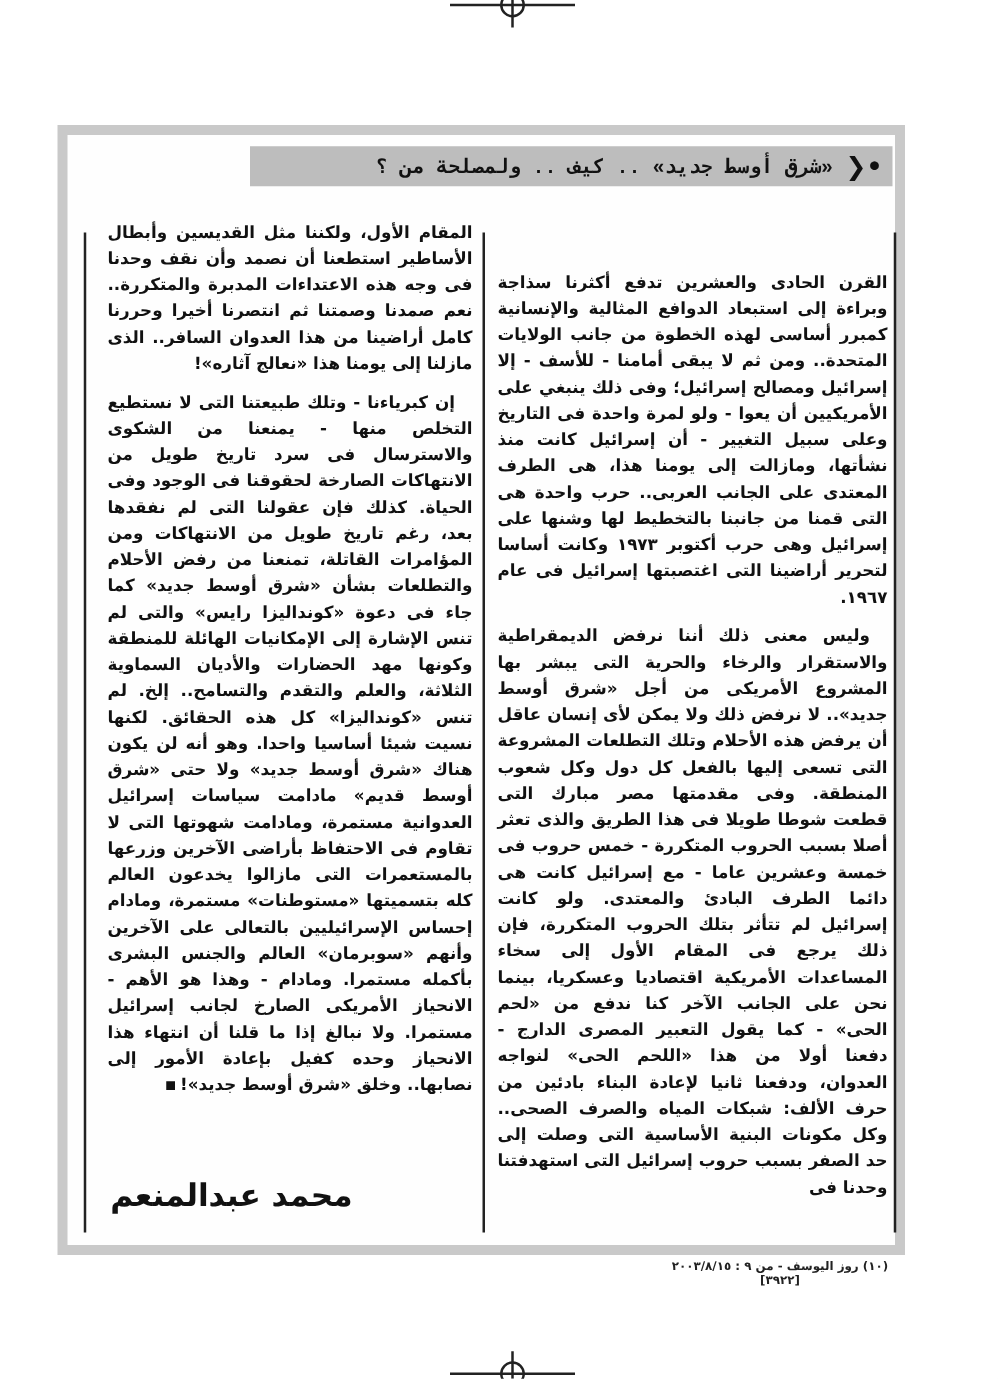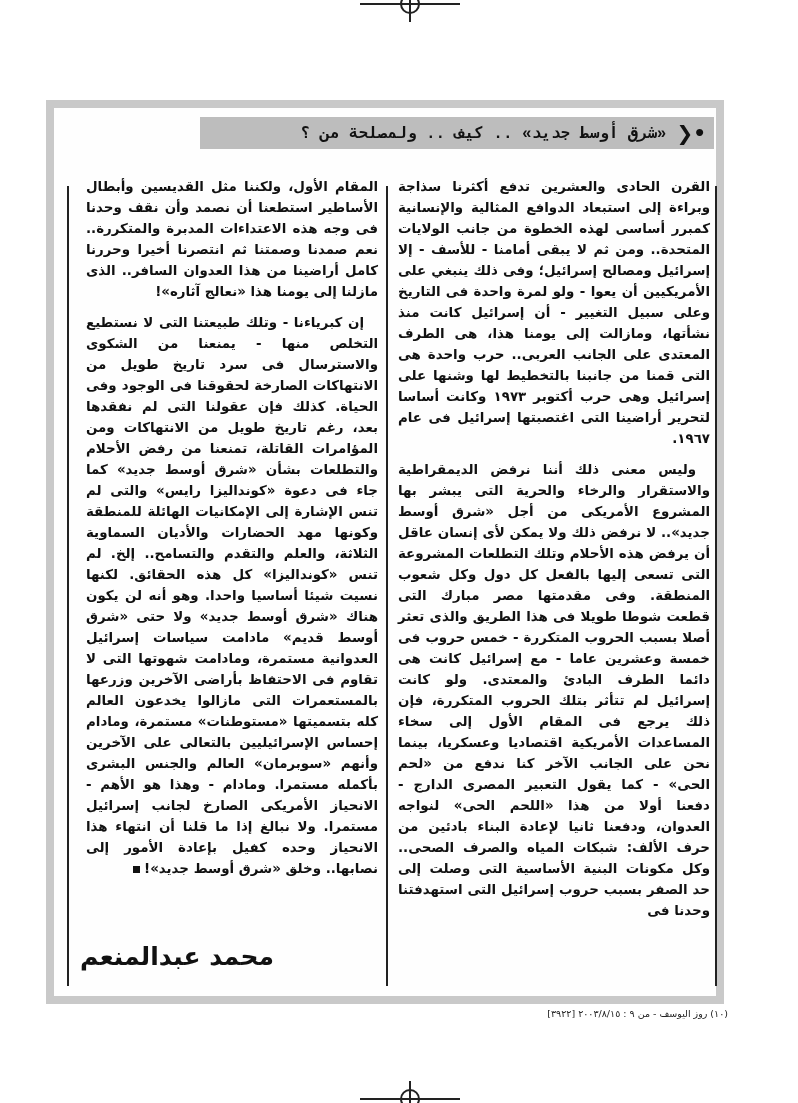--- a/index.html
+++ b/index.html
@@ -22,35 +22,35 @@
               background: #bdbdbd; direction: rtl; display: flex; align-items: center;
               padding-right: 8px; box-sizing: border-box; }
   .headline .bullet { font-size: 20px; font-weight: bold; margin-left: 10px; line-height: 1; }
   .headline .title { font-size: 16px; font-weight: bold; font-family: Liberation Mono, monospace; }
 
   
   .col { position: absolute; top: 176px; direction: rtl; text-align: justify;
          font-size: 13.4px; font-weight: bold; line-height: 21px; }
   .col p { margin: 0 0 10px 0; text-indent: 0; }
   .col p.indent { text-indent: 14px; }
-  .col-right { left: 398px; width: 312px; }
+  .col-right { left: 398px; width: 312px; margin-top: 40px; }
   .col-left  { left: 86px; width: 292px; }
 
   .rule { position: absolute; width: 2px; background: #222; }
   .rule.r1 { left: 386px; top: 186px; height: 800px; }
   .rule.r2 { left: 715px; top: 186px; height: 800px; }
   .rule.r3 { left: 67px;  top: 186px; height: 800px; }
 
   .end-mark { display: inline-block; width: 7px; height: 7px; background: #111; margin-right: 4px; vertical-align: middle; }
 
-  .byline { position: absolute; left: 72px; top: 942px; width: 210px; direction: rtl; text-align: center;
+  .byline { position: absolute; left: 72px; top: 942px; width: 210px; direction: rtl; text-align: right;
             font-family: "DejaVu Sans", sans-serif; font-size: 25px; font-weight: bold; color: #111; }
 
-  .footer { position: absolute; left: 520px; top: 1008px; width: 208px; direction: rtl; text-align: right;
-            font-size: 9.5px; font-weight: normal; color: #222; }
+  .footer { position: absolute; left: 520px; top: 1008px; width: 208px; direction: rtl; text-align: center;
+            font-size: 9.5px; font-weight: bold; color: #222; }
 </style>
 </head>
 <body>
 
 <svg class="reg top" viewBox="0 0 100 24">
   <line x1="0" y1="4" x2="100" y2="4" stroke="#222" stroke-width="2"></line>
   <circle cx="50" cy="4" r="9" fill="none" stroke="#222" stroke-width="2"></circle>
   <line x1="50" y1="0" x2="50" y2="22" stroke="#222" stroke-width="2"></line>
 </svg>
 <svg class="reg bottom" viewBox="0 0 100 24">

